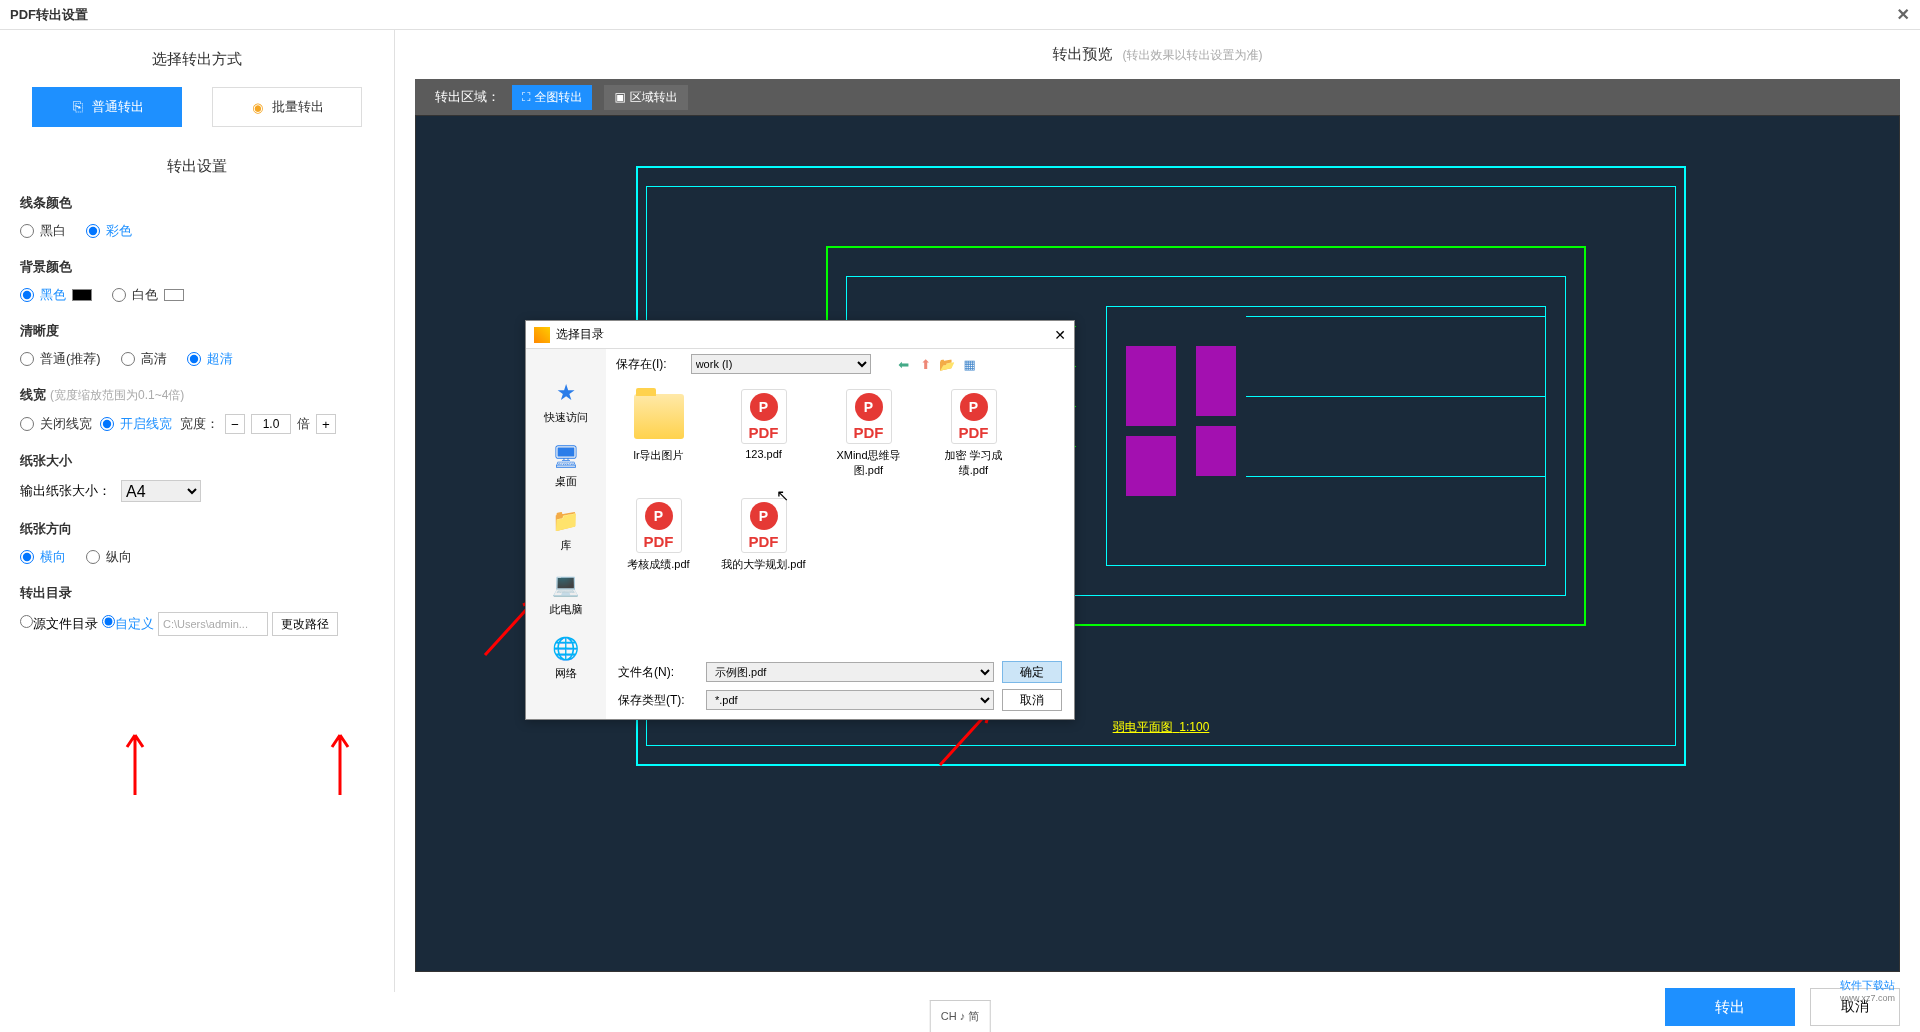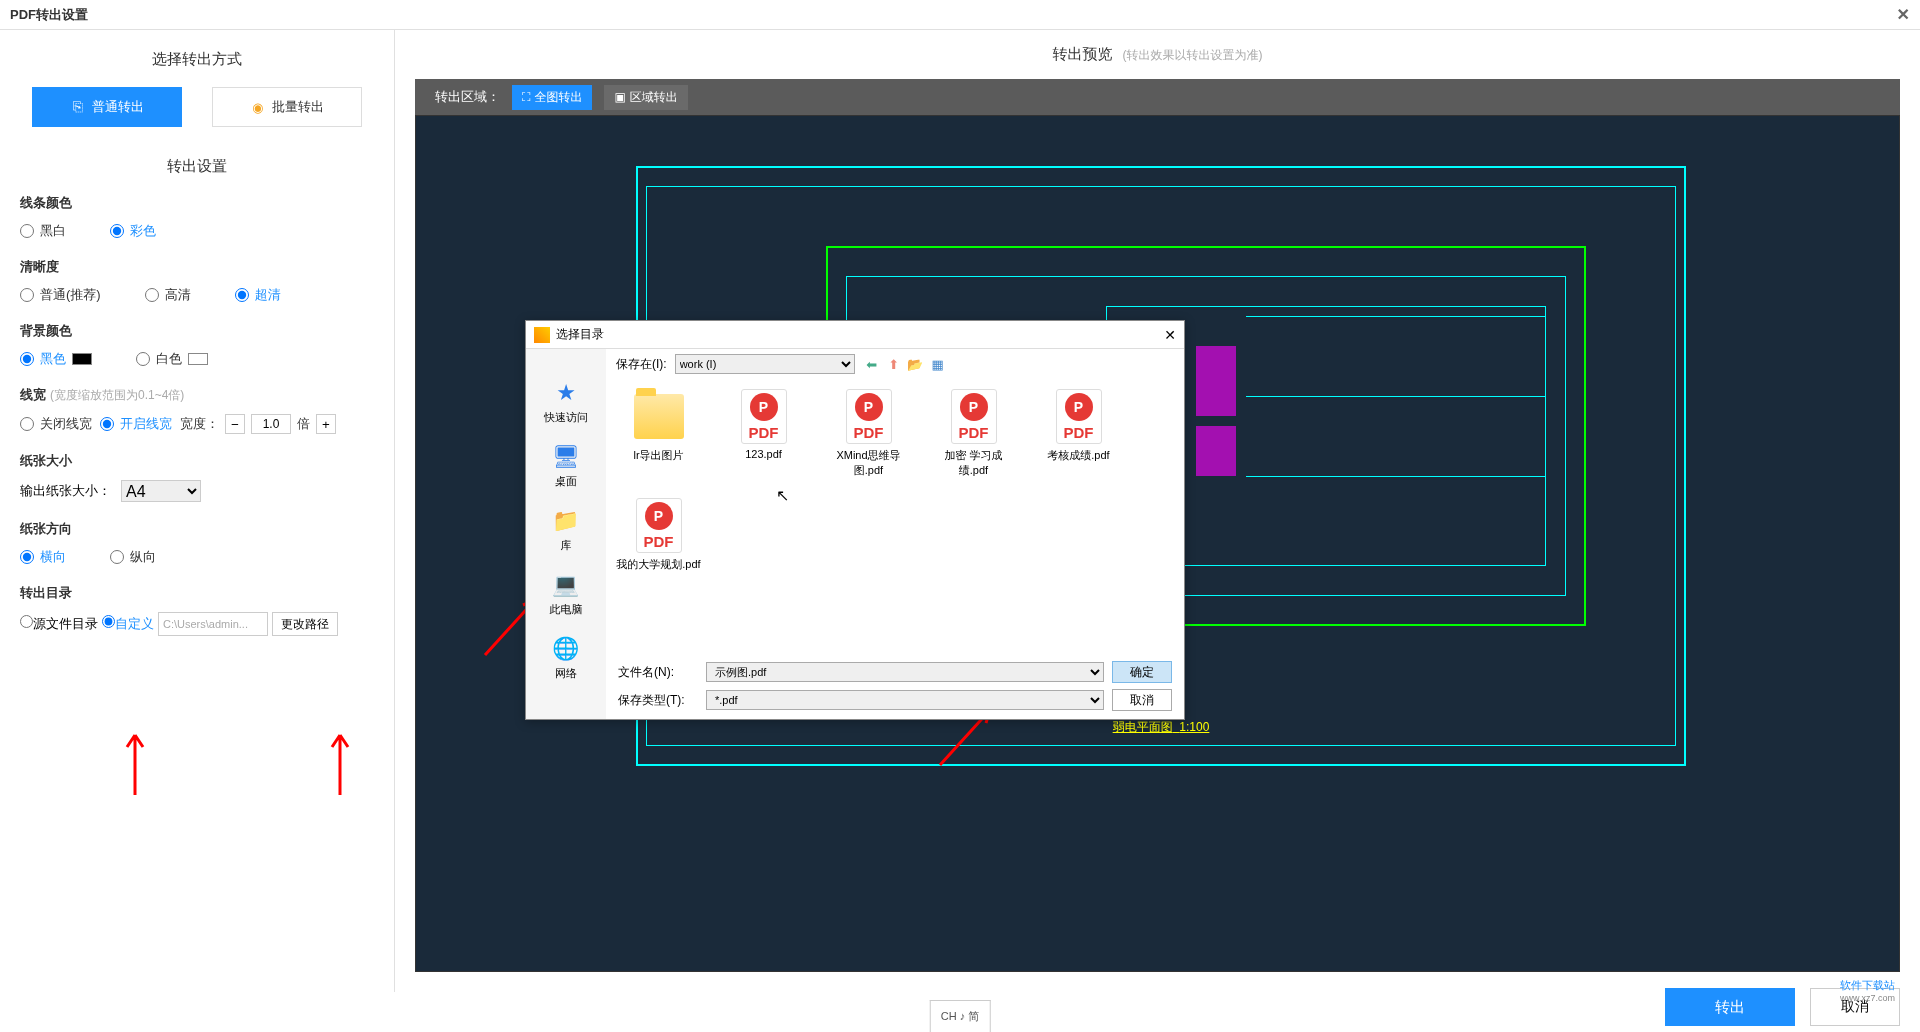--- a/index.html
+++ b/index.html
@@ -17,21 +17,21 @@
 .mode-btn { width: 150px; height: 40px; display: flex; align-items: center; justify-content: center; font-size: 13px; cursor: pointer; gap: 6px; }
 .mode-btn.active { background: #1e90ff; color: #fff; }
 .mode-btn.inactive { background: #fff; border: 1px solid #ddd; color: #333; }
 .mode-btn .icon { width: 16px; height: 16px; display: inline-flex; align-items: center; justify-content: center; }
 
 .section-title { text-align: center; font-size: 15px; font-weight: normal; margin: 20px 0 18px; color: #333; }
 
 .setting-group { margin-bottom: 18px; }
 .setting-label { font-size: 13px; font-weight: bold; color: #333; margin-bottom: 10px; }
 .setting-label .hint { font-weight: normal; color: #aaa; font-size: 12px; margin-left: 4px; }
-.radio-row { display: flex; align-items: center; gap: 44px; font-size: 13px; color: #333; }
+.radio-row { display: flex; align-items: center; gap: 20px; font-size: 13px; color: #333; }
 .radio-row label { display: flex; align-items: center; gap: 6px; cursor: pointer; }
 .radio-row input[type=radio] { width: 14px; height: 14px; }
 .radio-row .checked { color: #1e90ff; }
 .swatch { width: 20px; height: 12px; border: 1px solid #888; display: inline-block; }
 .swatch.black { background: #000; }
 .swatch.white { background: #fff; }
 
 .linewidth-controls { display: flex; align-items: center; gap: 6px; font-size: 13px; }
 .linewidth-controls button { width: 20px; height: 20px; border: 1px solid #ccc; background: #fff; cursor: pointer; }
 .linewidth-controls input { width: 40px; height: 20px; border: 1px solid #ccc; text-align: center; font-size: 12px; }
@@ -58,30 +58,30 @@
 .cad-drawing .inner-frame { position: absolute; left: 10px; top: 20px; right: 10px; bottom: 20px; border: 1px solid #0ff; }
 .cad-drawing .building { position: absolute; left: 190px; top: 80px; width: 760px; height: 380px; }
 .cad-drawing .building .green-line { position: absolute; background: #0f0; }
 .cad-drawing .building .cyan-line { position: absolute; border: 1px solid #0ff; }
 .cad-drawing .building .magenta-box { position: absolute; background: #f0f; opacity: 0.6; }
 .cad-drawing .title-block { position: absolute; bottom: 30px; left: 50%; transform: translateX(-50%); color: #ff0; font-size: 12px; text-decoration: underline; }
 
 .red-arrow { position: absolute; font-size: 40px; color: #f00; pointer-events: none; }
 
 
-.file-dialog { position: absolute; left: 525px; top: 320px; width: 660px; height: 400px; background: #fff; border: 1px solid #888; box-shadow: 0 2px 10px rgba(0,0,0,0.3); z-index: 100; display: flex; flex-direction: column; }
+.file-dialog { position: absolute; left: 525px; top: 320px; width: 550px; height: 400px; background: #fff; border: 1px solid #888; box-shadow: 0 2px 10px rgba(0,0,0,0.3); z-index: 100; display: flex; flex-direction: column; }
 .fd-title { height: 28px; background: #fff; border-bottom: 1px solid #ddd; display: flex; align-items: center; padding: 0 8px; font-size: 12px; }
 .fd-title .fd-icon { width: 16px; height: 16px; margin-right: 6px; background: linear-gradient(45deg, #f80, #fc0); }
 .fd-title .fd-close { margin-left: auto; font-size: 14px; cursor: pointer; }
 .fd-body { flex: 1; display: flex; }
 .fd-sidebar { width: 80px; background: #f5f5f5; display: flex; flex-direction: column; align-items: center; padding-top: 30px; gap: 18px; font-size: 11px; }
 .fd-sidebar .sb-item { display: flex; flex-direction: column; align-items: center; gap: 3px; cursor: pointer; }
 .fd-sidebar .sb-icon { width: 32px; height: 28px; display: flex; align-items: center; justify-content: center; font-size: 22px; }
 .fd-content { flex: 1; display: flex; flex-direction: column; }
-.fd-location { height: 30px; display: flex; align-items: center; padding: 0 10px; gap: 8px; font-size: 12px; }
+.fd-location { height: 30px; display: flex; align-items: center; padding: 0 10px; gap: 24px; font-size: 12px; }
 .fd-location select { width: 180px; height: 20px; font-size: 11px; border: 1px solid #aaa; }
 .fd-location .loc-icons { display: flex; gap: 4px; }
 .fd-location .loc-icons span { width: 18px; height: 18px; display: flex; align-items: center; justify-content: center; font-size: 13px; cursor: pointer; }
 .fd-files { flex: 1; padding: 10px; display: flex; flex-wrap: wrap; gap: 20px; align-content: flex-start; }
 .fd-file { width: 85px; display: flex; flex-direction: column; align-items: center; gap: 4px; font-size: 11px; text-align: center; cursor: pointer; }
 .fd-file .file-icon { width: 50px; height: 55px; display: flex; align-items: center; justify-content: center; }
 .fd-file .folder-icon { width: 50px; height: 45px; background: linear-gradient(#ffe9a8, #ffd24d); border-radius: 3px; position: relative; }
 .fd-file .folder-icon::before { content: ""; position: absolute; top: -6px; left: 2px; width: 20px; height: 8px; background: #ffd24d; border-radius: 2px 2px 0 0; }
 .fd-file .pdf-icon { width: 46px; height: 55px; background: #fff; border: 1px solid #ddd; border-radius: 3px; position: relative; display: flex; flex-direction: column; align-items: center; justify-content: center; }
 .fd-file .pdf-icon .pdf-circle { width: 28px; height: 28px; background: #e53935; border-radius: 50%; display: flex; align-items: center; justify-content: center; color: #fff; font-size: 14px; font-weight: bold; }
@@ -135,49 +135,49 @@
             <span>黑白</span>
           </label>
         <label class="checked">
             <input type="radio" checked="" style="">
             <span>彩色</span>
           </label>
       </div>
     </div>
 
     <div class="setting-group">
-      <div class="setting-label">清晰度</div>
-      <div class="radio-row">
-        <label>
-            <input type="radio" style="">
-            <span>普通(推荐)</span>
-          </label>
-        <label>
-            <input type="radio" style="">
-            <span>高清</span>
-          </label>
-        <label class="checked">
-            <input type="radio" checked="" style="">
-            <span>超清</span>
-          </label>
-      </div>
-    </div>
-
-    <div class="setting-group">
       <div class="setting-label">背景颜色</div>
       <div class="radio-row">
         <label class="checked">
             <input type="radio" checked="" style="">
             <span>黑色</span>
             <span class="swatch black"></span>
           </label>
         <label>
             <input type="radio" style="">
             <span>白色</span>
             <span class="swatch white"></span>
+          </label>
+      </div>
+    </div>
+
+    <div class="setting-group">
+      <div class="setting-label">清晰度</div>
+      <div class="radio-row">
+        <label>
+            <input type="radio" style="">
+            <span>普通(推荐)</span>
+          </label>
+        <label>
+            <input type="radio" style="">
+            <span>高清</span>
+          </label>
+        <label class="checked">
+            <input type="radio" checked="" style="">
+            <span>超清</span>
           </label>
       </div>
     </div>
 
     <div class="setting-group">
       <div class="setting-label">
         <span>线宽</span><span class="hint">(宽度缩放范围为0.1~4倍)</span>
       </div>
       <div class="radio-row" style="gap:8px;">
         <label>

